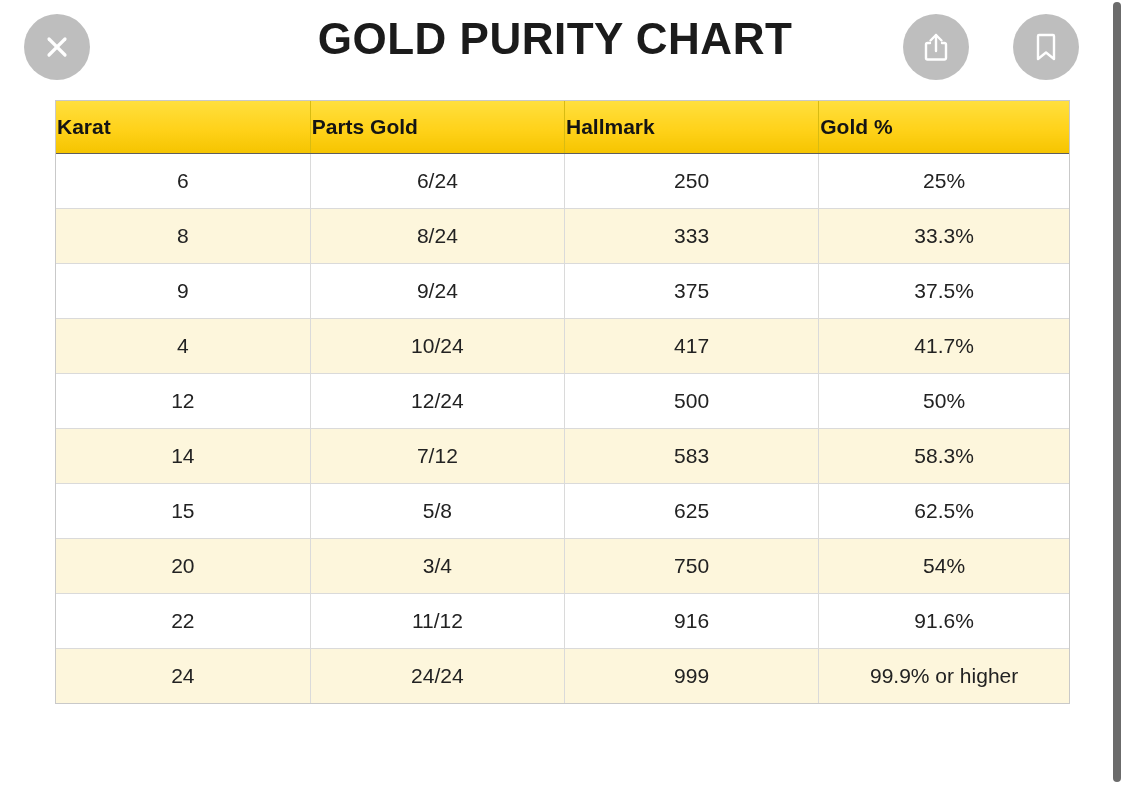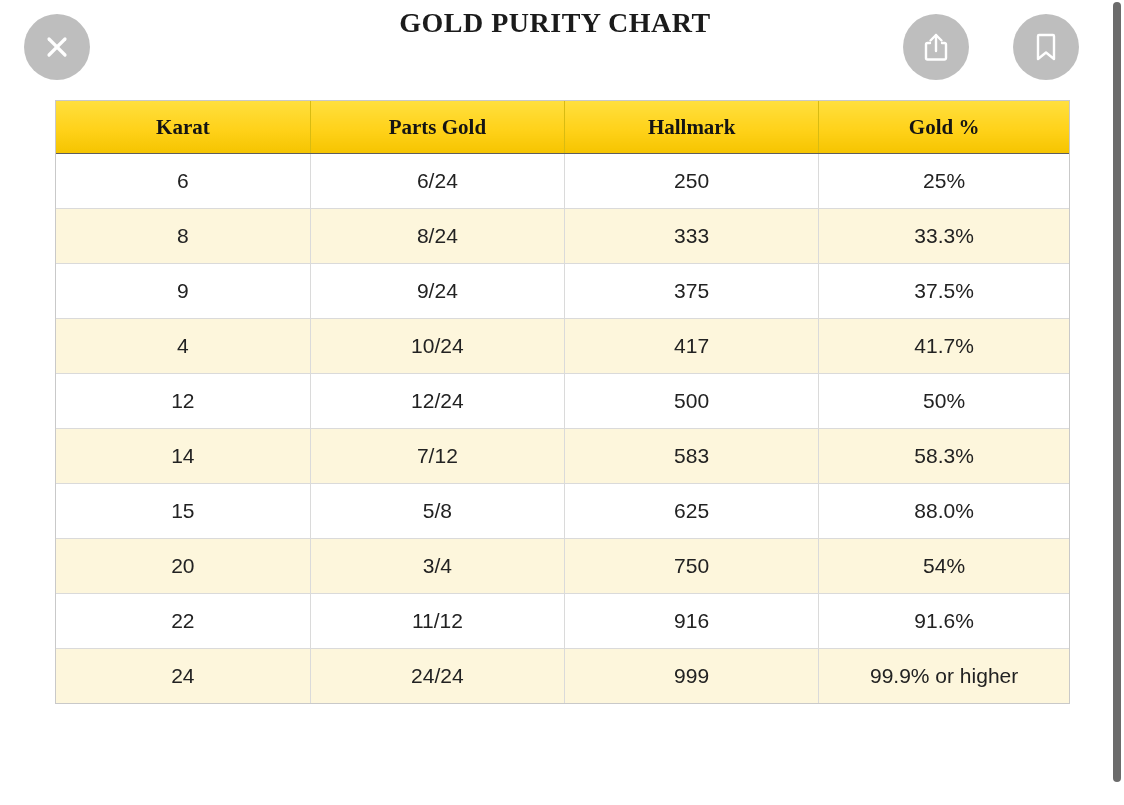--- a/index.html
+++ b/index.html
@@ -28,27 +28,27 @@
   
   .topbar {
     position: relative;
     height: 96px;
   }
 
   .page-title {
     position: absolute;
     left: 0;
     right: 0;
-    top: 7px;
+    top: 14px;
     text-align: center;
-    font-size: 28px;
+    font-size: 44px;
     font-weight: 800;
     letter-spacing: 0.5px;
     color: #1b1b1b;
-    font-family: Liberation Serif, serif;
+    font-family: Liberation Sans, sans-serif;
     white-space: nowrap;
   }
 
   .round-btn {
     position: absolute;
     width: 66px;
     height: 66px;
     border-radius: 50%;
     background: rgba(150,150,150,0.62);
     display: flex;
@@ -76,24 +76,24 @@
     width: 100%;
     table-layout: fixed;
   }
 
   table.purity th {
     background: linear-gradient(to bottom, #ffdf3e 0%, #ffd21a 55%, #f5c400 100%);
     color: #141414;
     font-size: 21px;
     font-weight: bold;
     height: 50px;
-    text-align: center;
+    text-align: left;
     border-right: 1px solid #d8bb12;
     border-bottom: 1px solid #5e5e5e;
-    font-family: Liberation Serif, serif;
+    font-family: Liberation Sans, sans-serif;
   }
   table.purity th:last-child { border-right: none; }
 
   table.purity td {
     height: 52px;
     text-align: center;
     font-size: 21px;
     color: #222222;
     border-right: 1px solid #dadada;
     border-bottom: 1px solid #dadada;
@@ -214,21 +214,21 @@
           <tr class="alt">
             <td>14</td>
             <td>7/12</td>
             <td>583</td>
             <td>58.3%</td>
           </tr>
           <tr>
             <td>15</td>
             <td>5/8</td>
             <td>625</td>
-            <td>88.0%</td>
+            <td>62.5%</td>
           </tr>
           <tr class="alt">
             <td>20</td>
             <td>3/4</td>
             <td>750</td>
             <td>54%</td>
           </tr>
           <tr>
             <td>22</td>
             <td>11/12</td>

